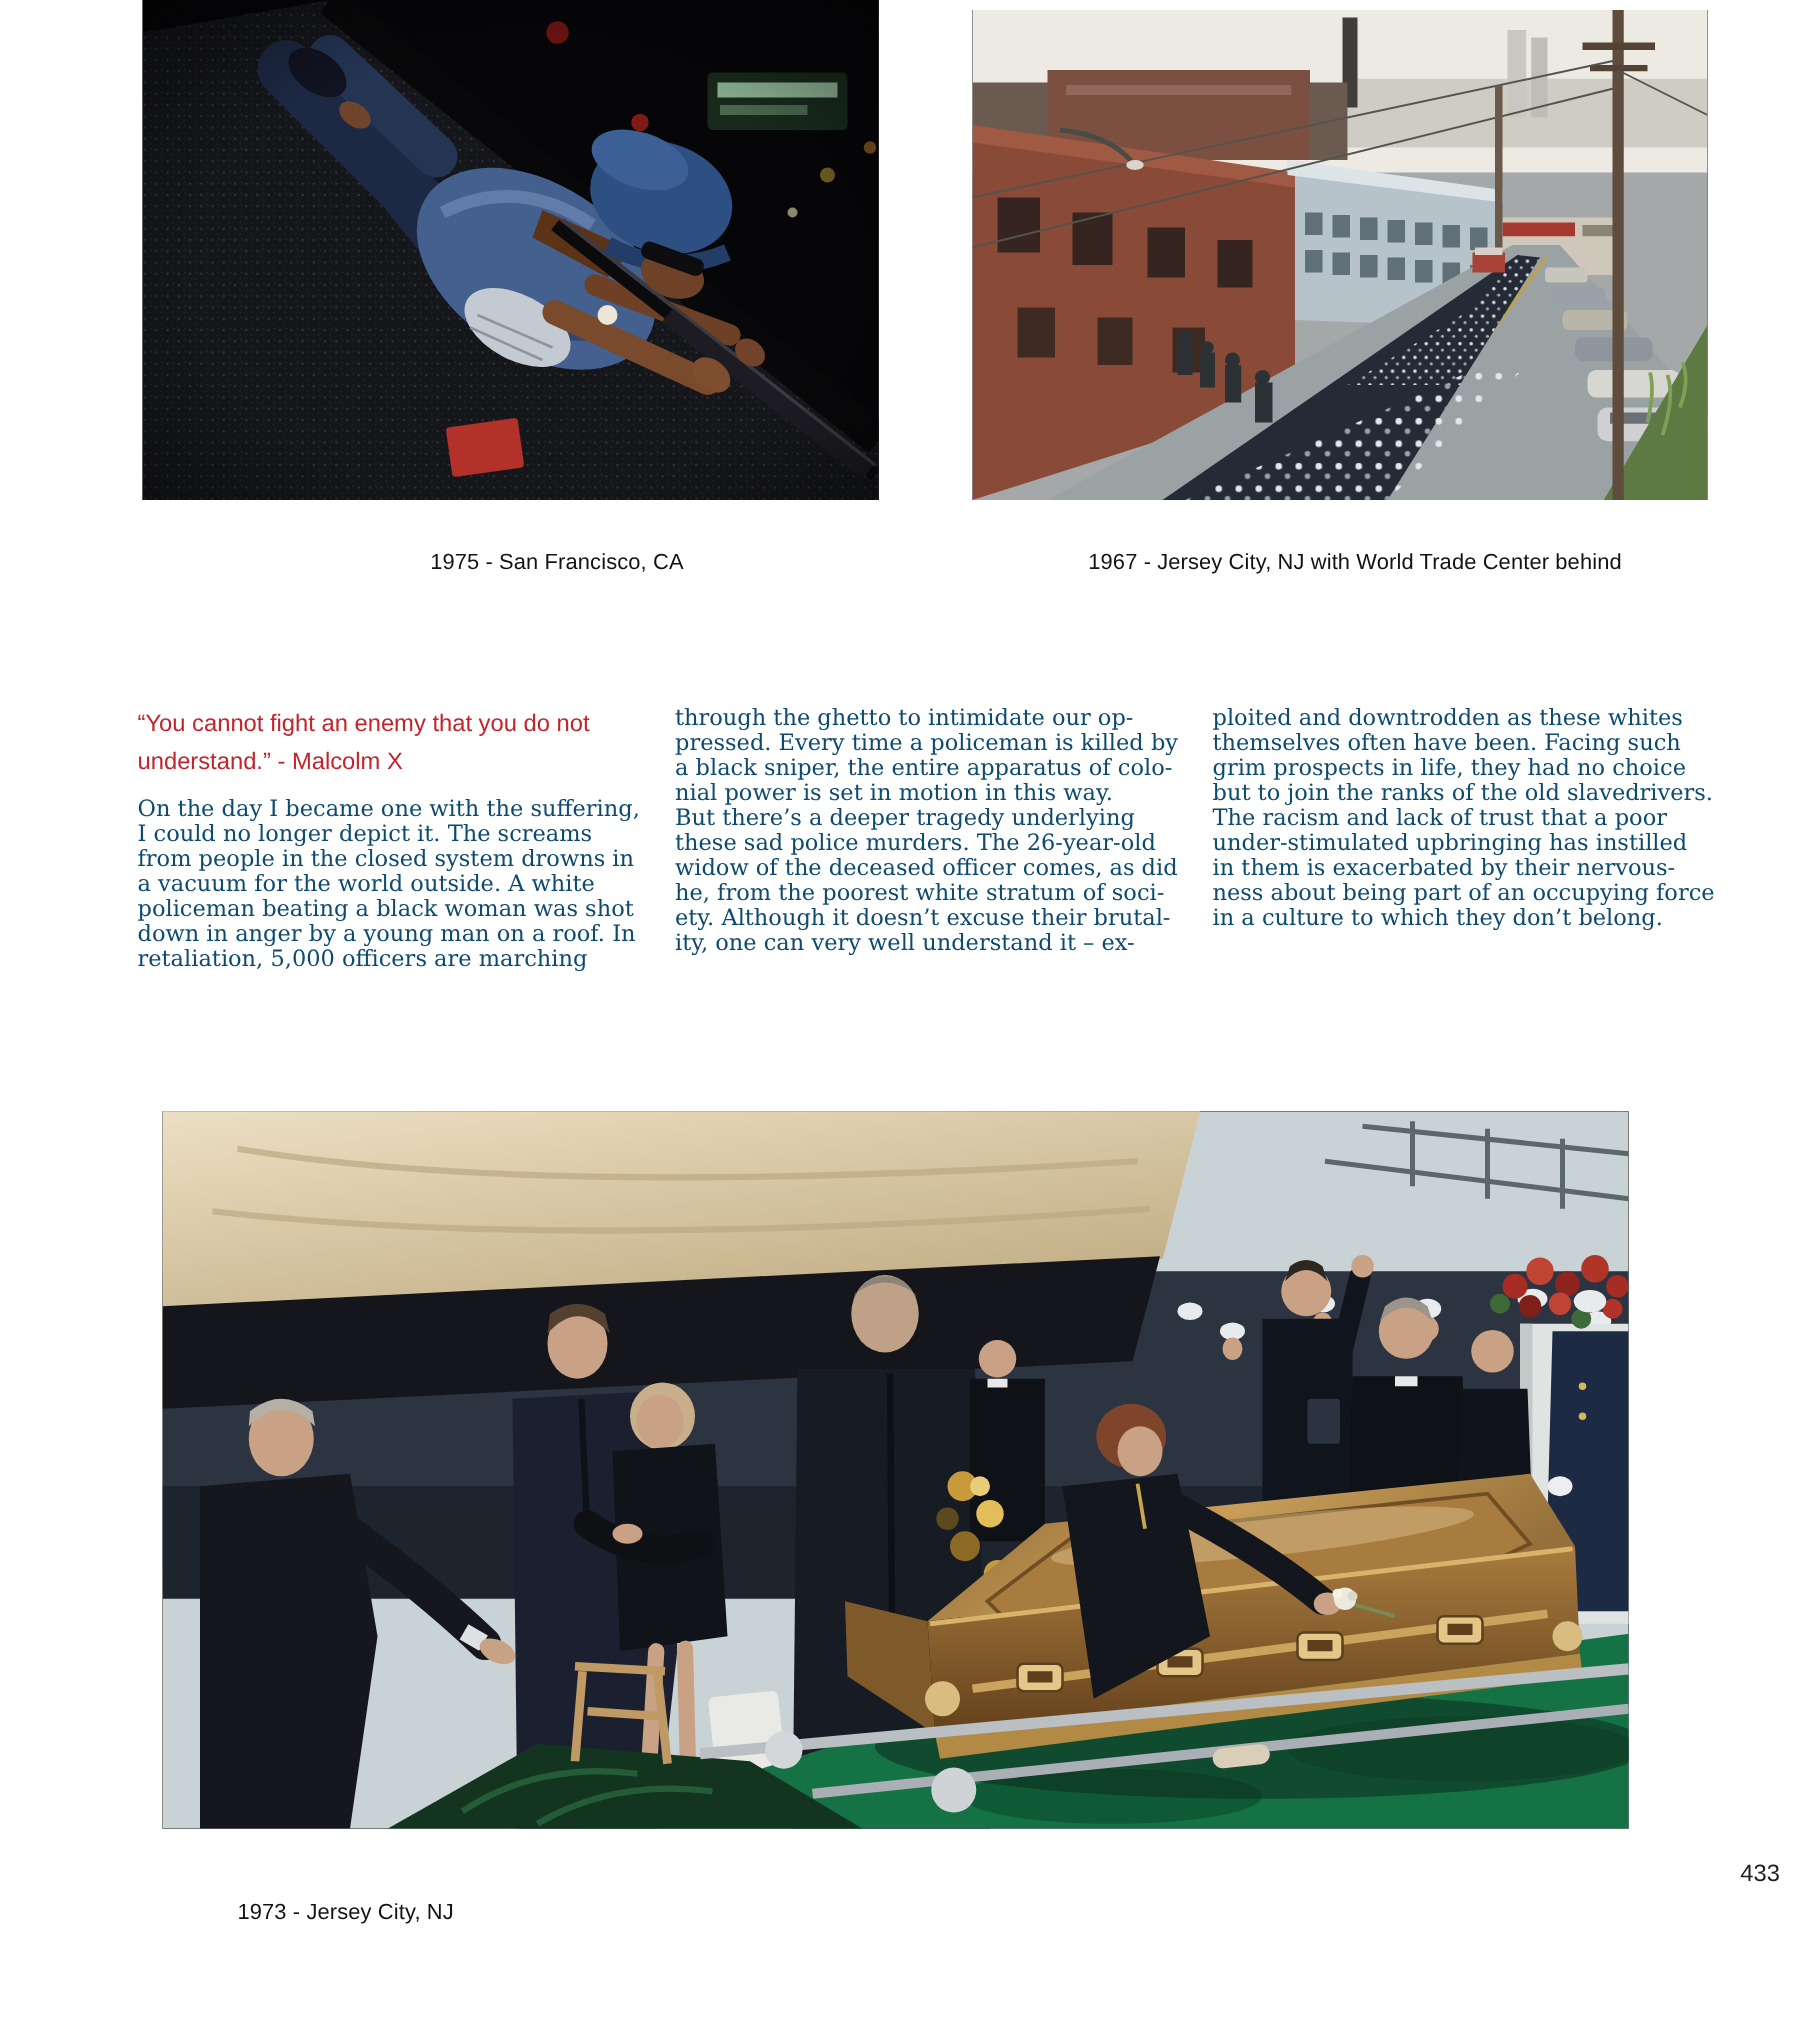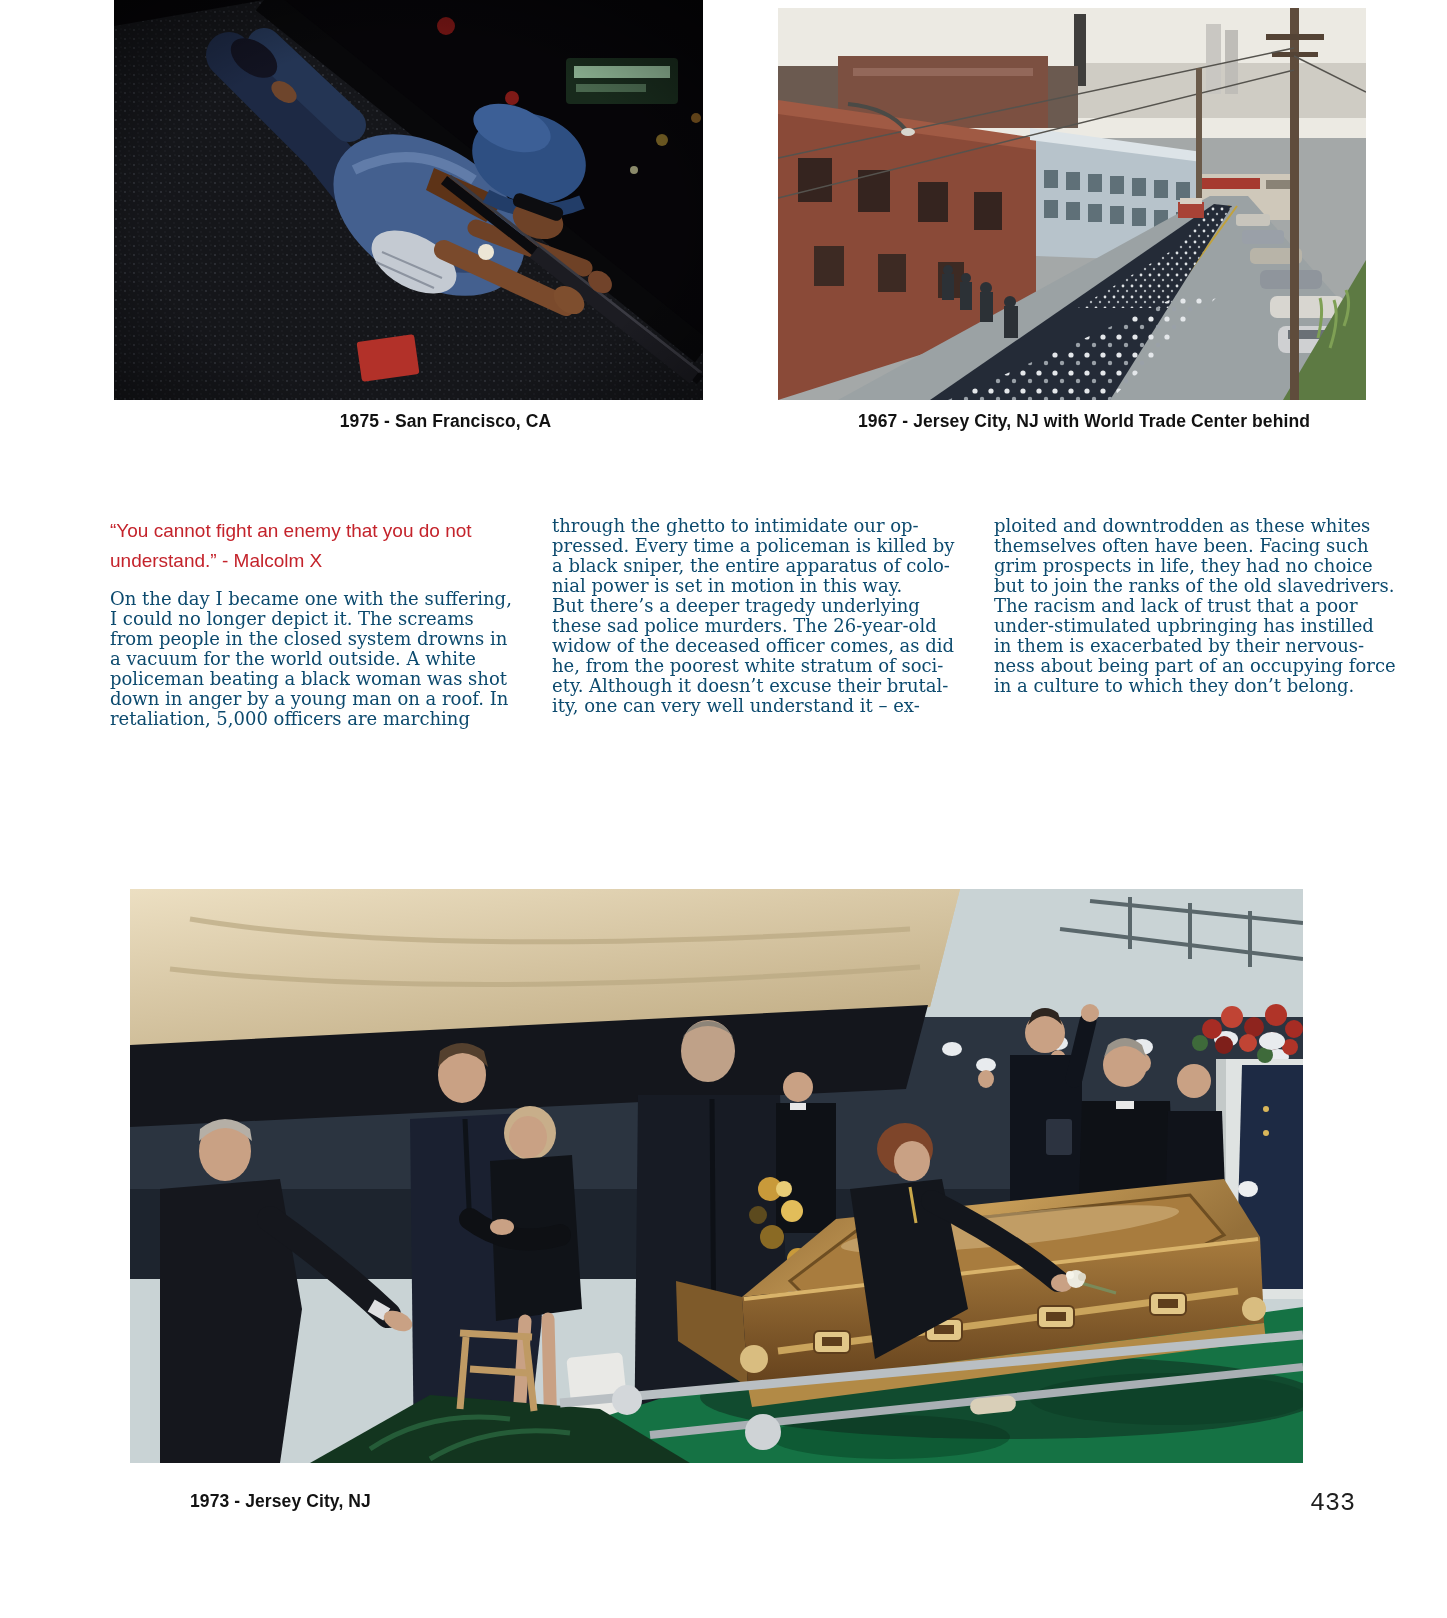--- a/index.html
+++ b/index.html
@@ -4,36 +4,36 @@
 <style>
   html,body { margin:0; padding:0; background:#ffffff; }
   .page { position:relative; width:1447px; height:1618px; background:#ffffff;
           font-family:"Liberation Sans", sans-serif; overflow:hidden; }
   figure { margin:0; }
   .photo { position:absolute; overflow:hidden; background:#000; }
   .photo svg { display:block; }
   #photo-sniper  { left:114px; top:0;     width:589px;  height:400px; }
   #photo-march   { left:778px; top:8px;   width:588px;  height:392px; }
   #photo-funeral { left:130px; top:889px; width:1173px; height:574px; }
-  .caption { position:absolute; font-size:17.5px; font-weight:700; color:#121212;
-             letter-spacing:0.1px; }
+  .caption { position:absolute; font-size:17.5px; font-weight:400; color:#121212;
+             letter-spacing:0.1px;margin-top:28px; }
   #caption-sniper { left:151px; top:411px; width:589px; text-align:center; }
   #caption-march  { left:790px; top:411px; width:588px; text-align:center; }
   #caption-funeral{ left:190px; top:1491px;text-align:center; }
   .heading { position:absolute; left:109px; top:474px; margin:0;
              font-size:28px; font-weight:700; letter-spacing:-0.6px; color:#111; }
-  .cols { position:absolute; left:110px; top:516px; display:grid;
-          grid-template-columns:396px 396px 396px; column-gap:46px; }
+  .cols { position:absolute; left:110px; top:565px; display:grid;
+          grid-template-columns:396px 396px 396px; column-gap:34px; }
   .quote { font-size:19px; line-height:30px; font-weight:500; color:#c4232b;
            white-space:pre; }
   .body-text { font-family:"DejaVu Serif", serif; font-size:18px; line-height:20px;
                color:#0c4a6e; white-space:pre; }
   .col1 .body-text { margin-top:13px; }
-  .page-num { position:absolute; left:1290px; top:1489px; width:65px; text-align:right;
-              font-family:Liberation Mono, monospace; font-size:25px; color:#1e1e1e; }
+  .page-num { position:absolute; left:1359px; top:1489px; width:65px; text-align:right;
+              font-family:Liberation Sans, sans-serif; font-size:19px; color:#1e1e1e; }
 </style>
 </head>
 <body>
 
 <div class="page">
 
   <figure class="photo" id="photo-sniper">
     <svg width="589" height="400" viewBox="0 0 589 400">
       <defs>
         <radialGradient id="vig" cx="50%" cy="55%" r="80%">

